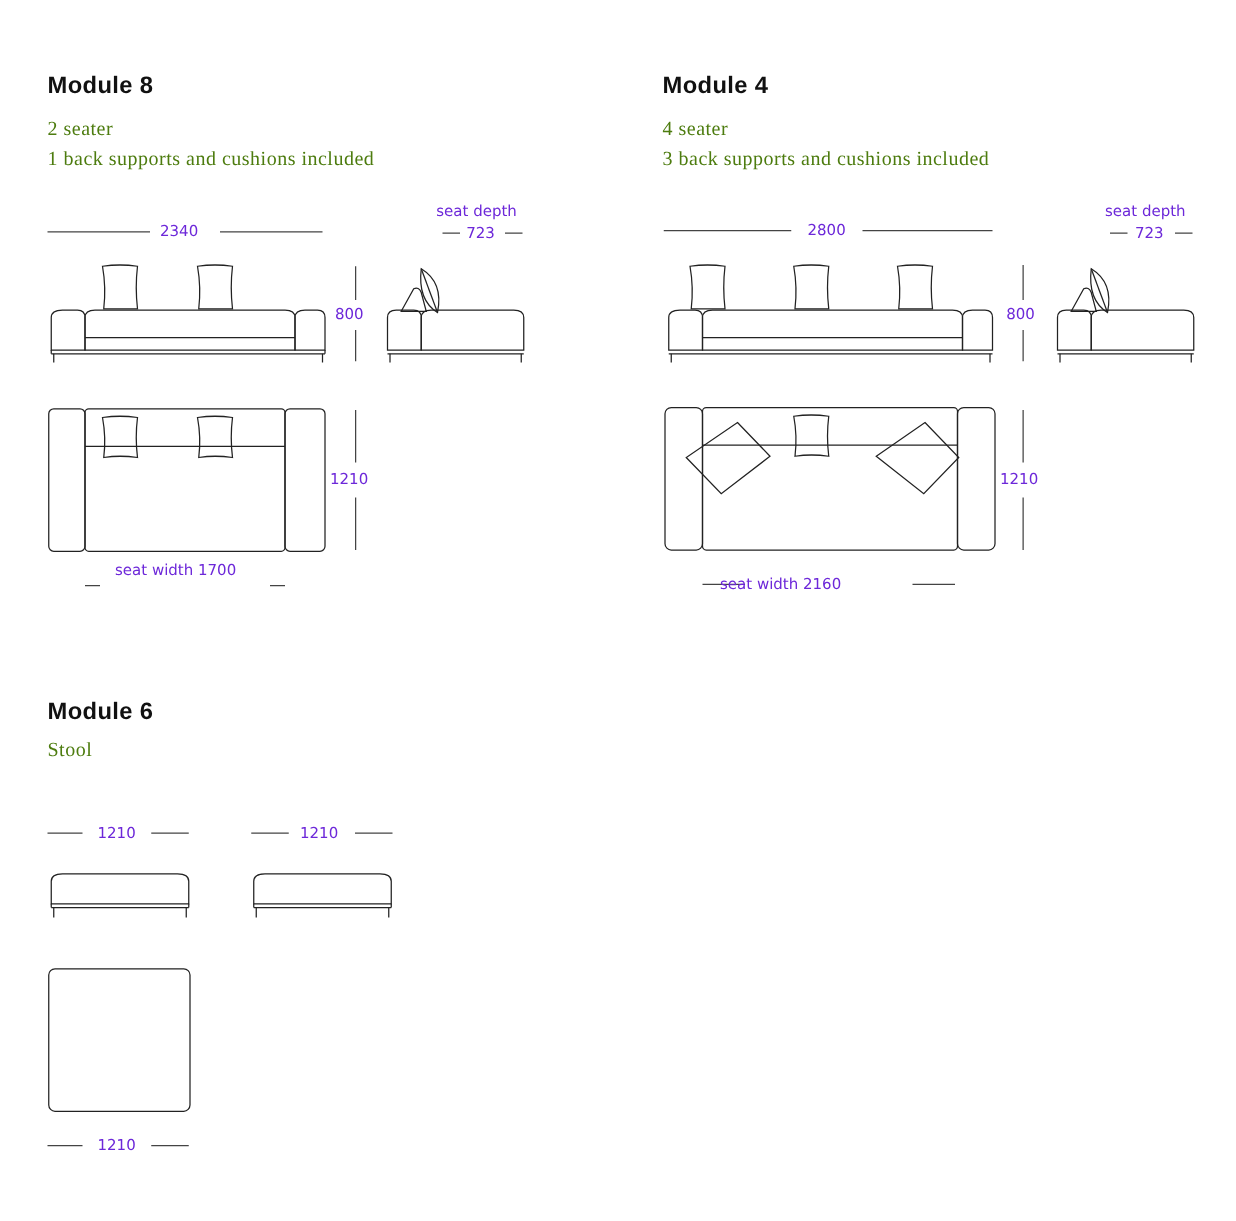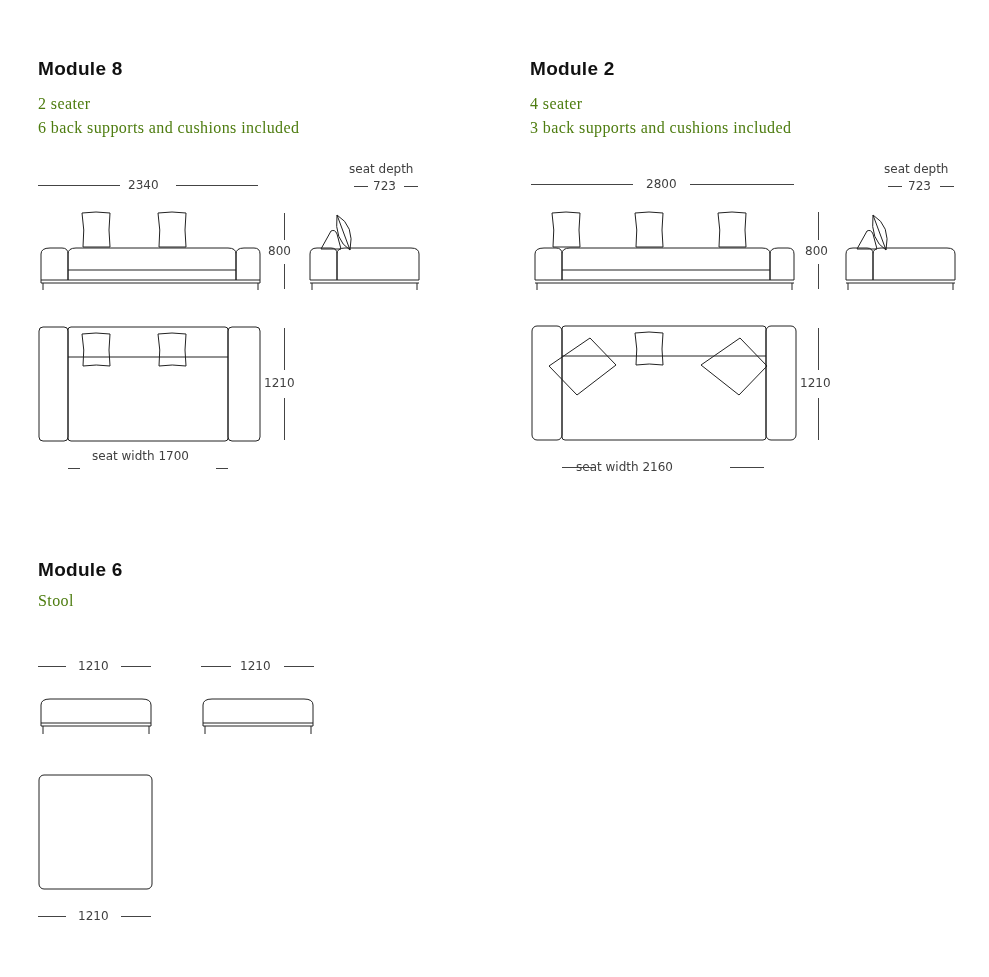--- a/index.html
+++ b/index.html
@@ -1,31 +1,31 @@
 <!DOCTYPE html>
 <html><head>
 <meta charset="utf-8">
 <style>
   html, body { margin: 0; padding: 0; background: #ffffff; }
   body { width: 989px; height: 977px; position: relative; overflow: hidden;
          font-family: "DejaVu Sans", sans-serif; color: #1a1a1a; }
   .title { position: absolute; font-family: "Liberation Sans", sans-serif; font-weight: bold; font-size: 19px; color: #111; letter-spacing: 0.3px; }
   .desc  { position: absolute; font-family: Liberation Serif, serif; font-size: 16px; color: #4d7c0f; letter-spacing: 0.4px; line-height: 24px; }
-  .dim   { position: absolute; font-family: "DejaVu Sans", sans-serif; font-size: 12px; color: #404040; white-space: nowrap; line-height: 14px; }
+  .dim   { position: absolute; font-family: "DejaVu Sans", sans-serif; font-size: 12px; color: #6d28d9; white-space: nowrap; line-height: 14px; }
   svg.drawing { position: absolute; overflow: visible; }
   svg.drawing path, svg.drawing rect, svg.drawing line, svg.drawing polyline { fill: none; stroke: #222; stroke-width: 1; }
   .rule { position: absolute; height: 1px; background: #444; }
   .vrule { position: absolute; width: 1px; background: #444; }
 </style>
 </head>
 <body>
 
 <div class="title" style="left:38px; top:58px;">Module 8</div>
 <div class="desc" style="left:38px; top:92px;">2 seater</div>
-<div class="desc" style="left:38px; top:116px;">6 back supports and cushions included</div>
+<div class="desc" style="left:38px; top:116px;">1 back supports and cushions included</div>
 
 <div class="rule" style="left:38px; top:185px; width:82px;"></div>
 <div class="dim" style="left:128px; top:178px;">2340</div>
 <div class="rule" style="left:176px; top:185px; width:82px;"></div>
 
 <div class="dim" style="left:349px; top:162px;">seat depth</div>
 <div class="rule" style="left:354px; top:186px; width:14px;"></div>
 <div class="dim" style="left:373px; top:179px;">723</div>
 <div class="rule" style="left:404px; top:186px; width:14px;"></div>
 
@@ -68,21 +68,21 @@
 </svg>
 
 <div class="vrule" style="left:284px; top:328px; height:42px;"></div>
 <div class="dim" style="left:264px; top:376px;">1210</div>
 <div class="vrule" style="left:284px; top:398px; height:42px;"></div>
 
 <div class="rule" style="left:68px; top:468px; width:12px;"></div>
 <div class="dim" style="left:92px; top:449px;">seat width 1700</div>
 <div class="rule" style="left:216px; top:468px; width:12px;"></div>
 
-<div class="title" style="left:530px; top:58px;">Module 2</div>
+<div class="title" style="left:530px; top:58px;">Module 4</div>
 <div class="desc" style="left:530px; top:92px;">4 seater</div>
 <div class="desc" style="left:530px; top:116px;">3 back supports and cushions included</div>
 
 <div class="rule" style="left:531px; top:184px; width:102px;"></div>
 <div class="dim" style="left:646px; top:177px;">2800</div>
 <div class="rule" style="left:690px; top:184px; width:104px;"></div>
 
 <div class="dim" style="left:884px; top:162px;">seat depth</div>
 <div class="rule" style="left:888px; top:186px; width:14px;"></div>
 <div class="dim" style="left:908px; top:179px;">723</div>

